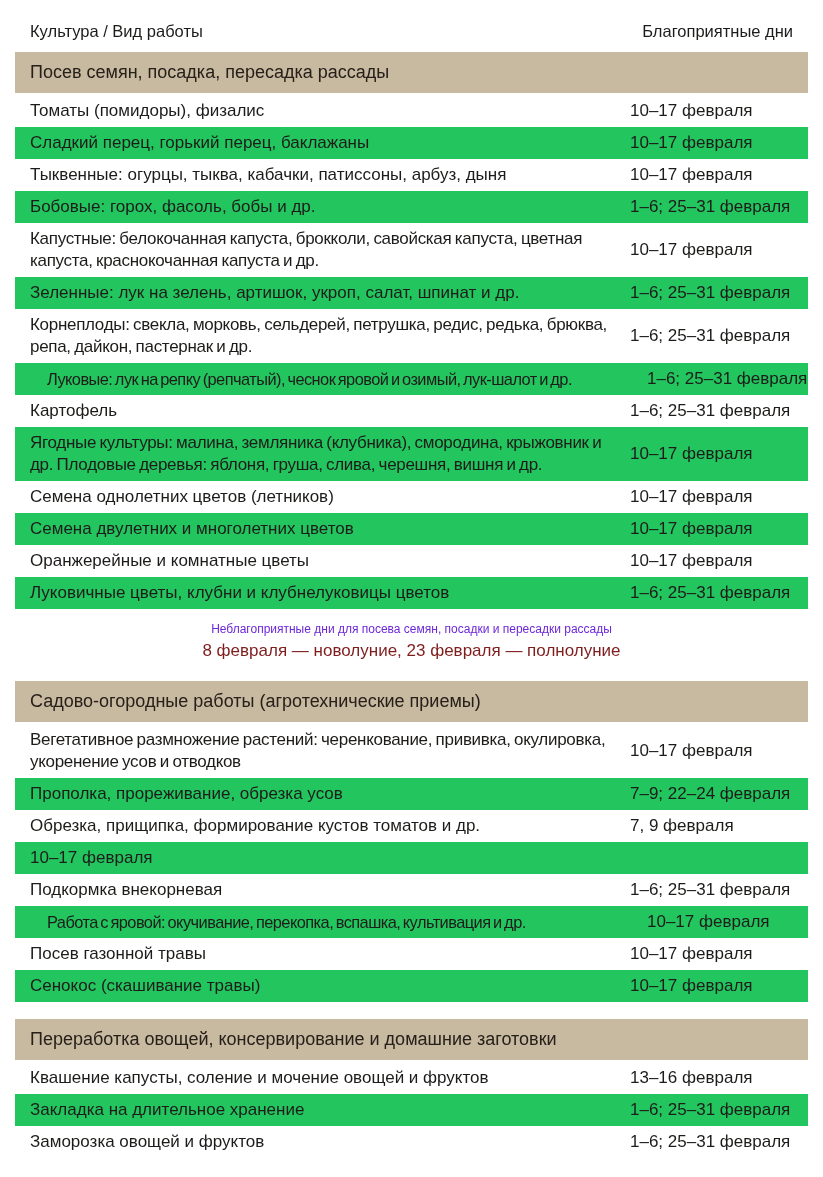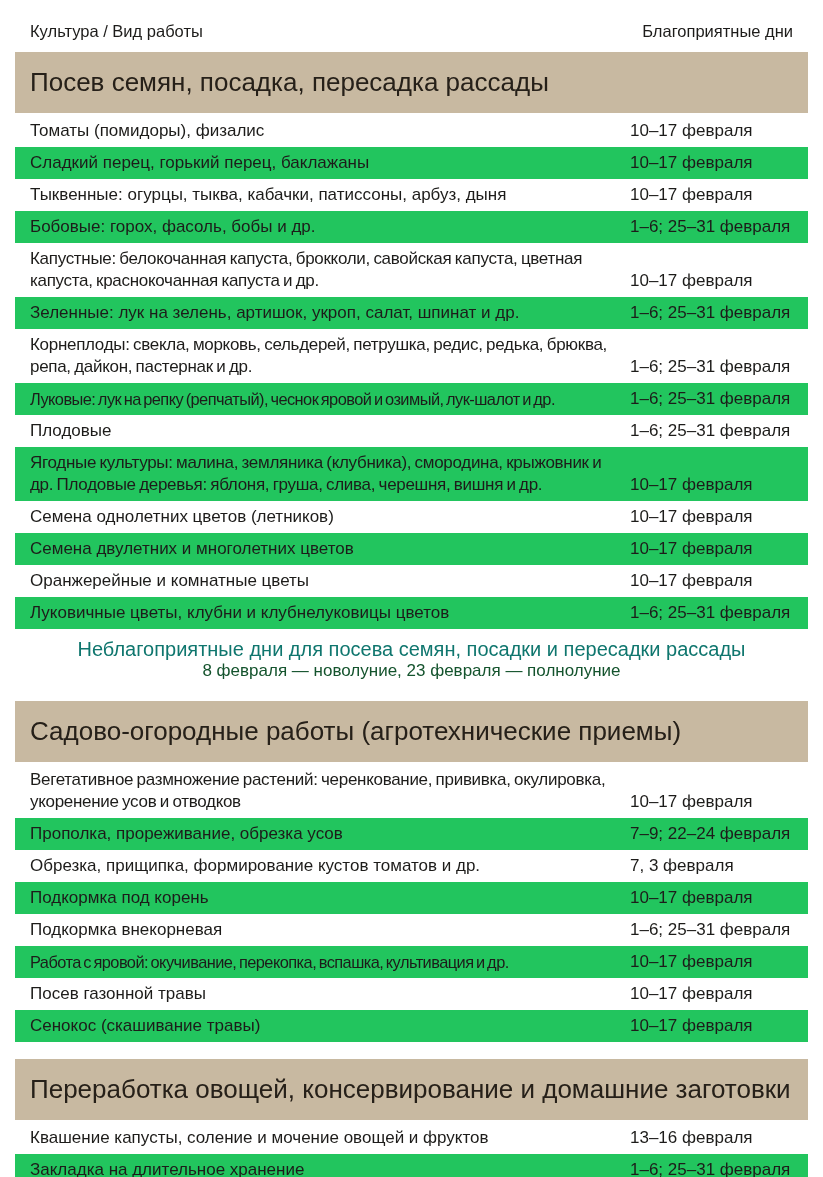--- a/index.html
+++ b/index.html
@@ -24,67 +24,68 @@
     padding: 21px 15px 11px 15px;
     font-size: 16.5px;
     line-height: 20px;
     color: #1d1c1a;
   }
   .section { margin: 0; }
   .section + .section { margin-top: 17px; }
   .section-header {
     background: #c8b9a1;
     color: #262019;
-    font-size: 26px;
+    font-size: 18px;
     line-height: 41px;
     height: 41px;
-    padding: 10px 15px;
+    padding: 0 15px;
     white-space: nowrap;
     overflow: hidden;
     margin-bottom: 2px;
   }
   .rows { }
   .row {
     display: flex;
-    align-items: flex-end;
+    align-items: center;
     padding: 5px 15px;
     font-size: 17px;
     line-height: 22px;
   }
   .row.alt { background: #22c55e; }
   .work-cell {
     flex: 0 0 585px;
     padding-right: 15px;
     box-sizing: content-box;
   }
   .work-cell.tight {
     letter-spacing: -0.55px;
     word-spacing: -1.5px;
     font-size: 16.4px;
+    margin-left: 17px;
   }
   .work-cell.dense {
     letter-spacing: -0.3px;
     word-spacing: -1px;
   }
   .days-cell {
     flex: 1 1 auto;
     white-space: nowrap;
   }
   .note {
     text-align: center;
     margin: 9px 0 0 0;
     padding-bottom: 2px;
   }
   .note-green {
-    color: #0f766e;
-    font-size: 20px;
+    color: #6d28d9;
+    font-size: 12px;
     line-height: 22px;
   }
   .note-black {
-    color: #14532d;
+    color: #7f1d1d;
     font-size: 17px;
     line-height: 22px;
   }
 </style>
 </head>
 <body>
 
 <div class="page">
   <div class="top-header">
     <span>Культура / Вид работы</span>
@@ -120,21 +121,21 @@
           </div>
           <div class="row">
             <div class="work-cell dense">Корнеплоды: свекла, морковь, сельдерей, петрушка, редис, редька, брюква, репа, дайкон, пастернак и др.</div>
             <div class="days-cell">1–6; 25–31 февраля</div>
           </div>
           <div class="row alt">
             <div class="work-cell tight">Луковые: лук на репку (репчатый), чеснок яровой и озимый, лук-шалот и др.</div>
             <div class="days-cell">1–6; 25–31 февраля</div>
           </div>
           <div class="row">
-            <div class="work-cell">Плодовые</div>
+            <div class="work-cell">Картофель</div>
             <div class="days-cell">1–6; 25–31 февраля</div>
           </div>
           <div class="row alt">
             <div class="work-cell dense">Ягодные культуры: малина, земляника (клубника), смородина, крыжовник и др. Плодовые деревья: яблоня, груша, слива, черешня, вишня и др.</div>
             <div class="days-cell">10–17 февраля</div>
           </div>
           <div class="row">
             <div class="work-cell">Семена однолетних цветов (летников)</div>
             <div class="days-cell">10–17 февраля</div>
           </div>
@@ -162,24 +163,23 @@
           <div class="row">
             <div class="work-cell dense">Вегетативное размножение растений: черенкование, прививка, окулировка, укоренение усов и отводков</div>
             <div class="days-cell">10–17 февраля</div>
           </div>
           <div class="row alt">
             <div class="work-cell">Прополка, прореживание, обрезка усов</div>
             <div class="days-cell">7–9; 22–24 февраля</div>
           </div>
           <div class="row">
             <div class="work-cell">Обрезка, прищипка, формирование кустов томатов и др.</div>
-            <div class="days-cell">7, 3 февраля</div>
-          </div>
-          <div class="row alt">
-            <div class="work-cell">Подкормка под корень</div>
+            <div class="days-cell">7, 9 февраля</div>
+          </div>
+          <div class="row alt">
             <div class="days-cell">10–17 февраля</div>
           </div>
           <div class="row">
             <div class="work-cell">Подкормка внекорневая</div>
             <div class="days-cell">1–6; 25–31 февраля</div>
           </div>
           <div class="row alt">
             <div class="work-cell tight">Работа с яровой: окучивание, перекопка, вспашка, культивация и др.</div>
             <div class="days-cell">10–17 февраля</div>
           </div>

